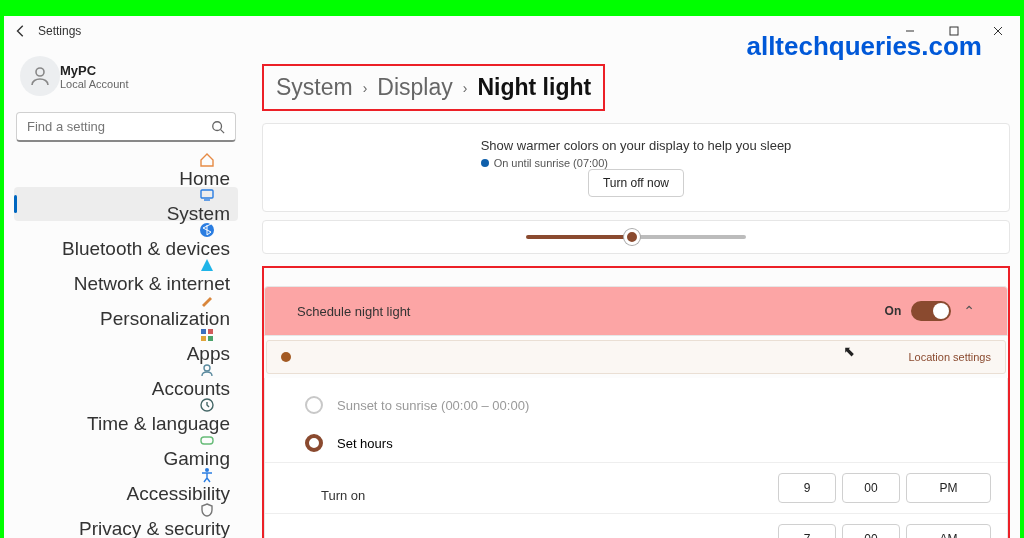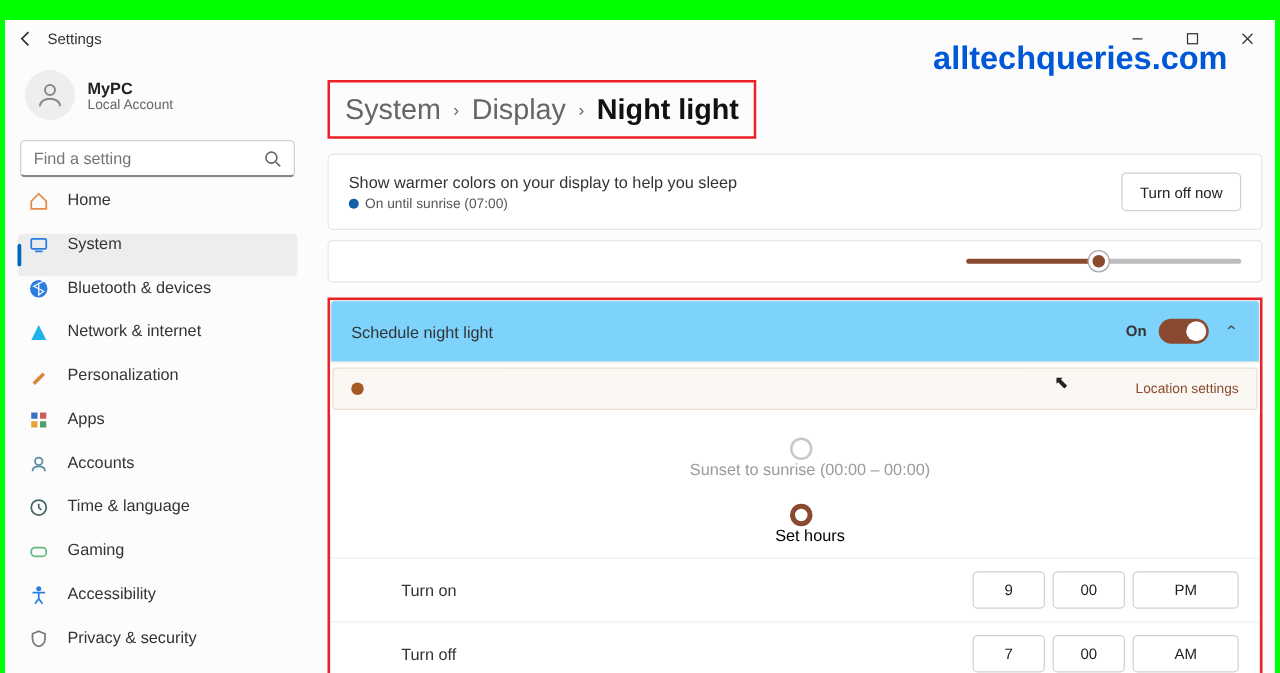--- a/index.html
+++ b/index.html
@@ -6,64 +6,64 @@
 body { width: 1024px; height: 538px; background: #00ff00; overflow: hidden; }
 .window { position: absolute; left: 4px; top: 16px; width: 1016px; height: 530px; background: #fcfcfc; }
 .titlebar { display: flex; align-items: center; height: 30px; padding-left: 10px; }
 .titlebar .back { width: 14px; height: 14px; margin-right: 10px; }
 .titlebar .title { font-size: 12px; color: #333; }
 .winctl { position: absolute; right: 0; top: 0; display: flex; }
 .winctl div { width: 44px; height: 30px; display: flex; align-items: center; justify-content: center; font-size: 11px; color: #333; }
 .overlay-brand { position: absolute; right: 38px; top: 15px; font-size: 26px; font-weight: 600; color: #0058d8; text-align: center; }
 .content { display: flex; height: calc(100% - 30px); }
 .sidebar { width: 240px; padding-left: 10px; padding-right: 6px; }
-.profile { display: flex; align-items: center; gap: 10px; padding: 10px 6px 12px 6px; }
+.profile { display: flex; align-items: center; padding: 10px 6px 12px 6px; }
 .avatar { width: 40px; height: 40px; border-radius: 50%; background: #eceef0; display: flex; align-items: center; justify-content: center; }
 .profile .name { font-size: 13px; font-weight: 600; color: #222; }
 .profile .sub { font-size: 11px; color: #666; }
 .search { display: flex; align-items: center; border: 1px solid #d0d0d0; border-bottom: 2px solid #888; border-radius: 4px; background: #fff; height: 30px; padding: 0 10px; margin: 4px 2px 10px 2px; }
 .search input { flex: 1; border: none; outline: none; font-size: 13px; color: #555; background: transparent; }
 .nav { list-style: none; }
-.nav li { display: flex; align-items: flex-start; height: 34px; padding: 0 8px; font-size: 13px; color: #333; border-radius: 4px; margin-bottom: 1px; }
+.nav li { display: flex; align-items: flex-end; height: 34px; padding: 0 8px; font-size: 19px; color: #333; border-radius: 4px; margin-bottom: 1px; flex-direction: column; }
 .nav li .ico { width: 18px; height: 18px; margin-right: 14px; display: flex; align-items: center; justify-content: center; }
 .nav li.sel { background: #ededed; position: relative; }
 .nav li.sel::before { content: ""; position: absolute; left: 0; top: 8px; bottom: 8px; width: 3px; background: #0067c0; border-radius: 2px; }
 .main { flex: 1; padding: 18px 10px 6px 18px; overflow: hidden; }
 .breadcrumb { display: inline-flex; align-items: center; gap: 10px; font-size: 23px; padding: 8px 12px; }
 .breadcrumb .crumb.muted { color: #666; }
 .breadcrumb .crumb.bold { color: #111; font-weight: 600; }
 .breadcrumb .sep { color: #666; font-size: 14px; }
 .hl { border: 2px solid #ec2027; }
 .card { background: #fff; border: 1px solid #e6e6e6; border-radius: 4px; margin-top: 12px; }
-.row { display: flex; padding: 14px 16px; }
+.row { display: flex; align-items: center; padding: 14px 16px; flex-direction: column; }
 .row .left-text { flex: 1; font-size: 13px; color: #333; }
 .row .sub { font-size: 11px; color: #555; margin-top: 4px; display: flex; align-items: center; gap: 5px; }
 .dot-blue { width:8px; height:8px; border-radius:50%; background:#0f5fab; display:inline-block; }
 .btn { border: 1px solid #cfcfcf; background: #fff; border-radius: 4px; padding: 6px 14px; font-size: 12px; color: #222; }
 .slider-wrap { flex: 1; display: flex; align-items: center; justify-content: flex-end; }
 .slider-track { width: 220px; height: 4px; background: linear-gradient(90deg,#8a4a2f 0%,#8a4a2f 48%,#bcbcbc 48%,#bcbcbc 100%); border-radius: 2px; position: relative; }
 .slider-thumb { position: absolute; left: 48%; top: 50%; width: 16px; height: 16px; border-radius: 50%; background: #8a4a2f; border: 3px solid #fff; transform: translate(-50%,-50%); box-shadow: 0 0 0 1px #aaa; }
 .block-hl { border: 2px solid #ec2027; margin-top: 12px; padding-bottom: 2px; }
-.schedule-head { display: flex; align-items: center; padding: 14px 16px; background: #7dd3fc; border: 1px solid #e6e6e6; border-radius: 4px 4px 0 0; }
+.schedule-head { display: flex; align-items: center; padding: 14px 32px; background: #fca5a5; border: 1px solid #e6e6e6; border-radius: 4px 4px 0 0; margin-top: 18px; }
 .schedule-head .ttl { flex: 1; font-size: 13px; color: #333; }
 .toggle-label { font-size: 12px; color: #333; margin-right: 10px; font-weight: bold; }
 .toggle { width: 40px; height: 20px; border-radius: 10px; background: #8a4a2f; position: relative; margin-right: 12px; }
 .toggle .knob { position: absolute; right: 2px; top: 2px; width: 16px; height: 16px; border-radius: 50%; background: #fff; }
 .chev { font-size: 14px; color: #555; }
 .info-banner { background: #fbf7f3; border: 1px solid #eadfd4; border-radius: 3px; margin: 4px 2px; padding: 10px 14px; display: flex; align-items: center; font-size: 11px; color: #4a3b2e; position: relative; }
 .info-banner .dot { width:10px; height:10px; border-radius:50%; background:#a35a23; margin-right:10px; }
 .info-banner .link { margin-left: auto; color: #8a4a2f; font-size: 11px; }
 .cursor { position: absolute; right: 150px; top: 2px; font-size: 14px; color: #222; }
 .inner { background:#fff; border:1px solid #e6e6e6; border-top: none; border-radius: 0 0 4px 4px; padding: 8px 0 0 0; }
-.radio-row { display: flex; align-items: center; padding: 10px 16px 10px 40px; font-size: 13px; flex-direction: column; }
+.radio-row { display: flex; align-items: center; padding: 10px 16px 10px 40px; font-size: 13px; }
 .radio { width: 18px; height: 18px; border-radius: 50%; margin-right: 14px; }
 .radio.off { border: 2px solid #c8c8c8; }
 .radio.on { border: 4px solid #8a4a2f; }
 .muted-text { color: #9a9a9a; }
-.time-row { display:flex; align-items:center; padding: 10px 16px 10px 56px; border-top:1px solid #eee; }
+.time-row { display:flex; align-items:flex-end; padding: 10px 16px 10px 56px; border-top:1px solid #eee; }
 .time-row .lbl { flex:1; font-size:13px; color:#333; }
 .time-box { width:58px; height:30px; border:1px solid #d0d0d0; border-radius:4px; background:#fff; display:flex; align-items:center; justify-content:center; font-size:12px; color:#222; margin-left:6px; }
 .time-box.wide { width: 85px; }
 .help { display:flex; align-items:center; gap:10px; padding: 12px 8px; color:#0f5fab; font-size:13px; }
 </style>
 </head>
 <body>
 
 <div class="window">
   <div class="titlebar">

